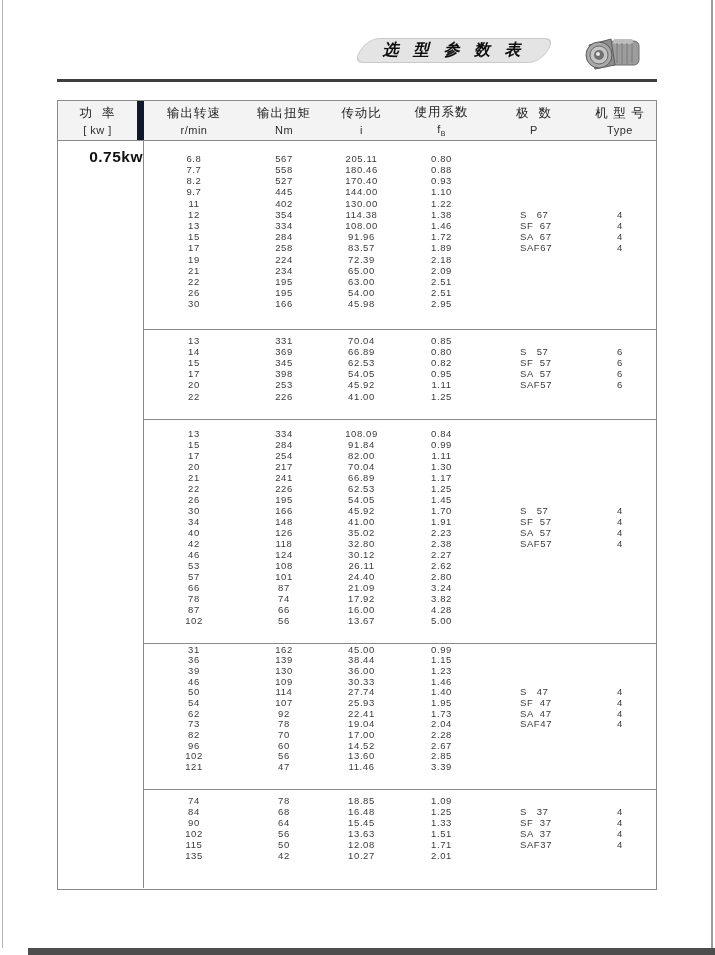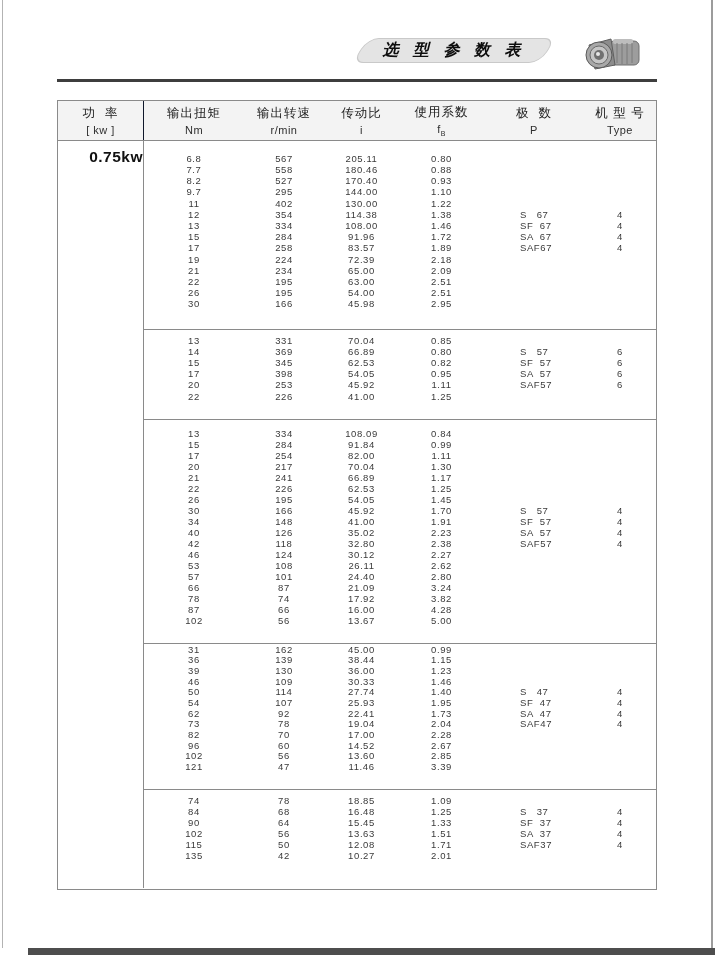--- a/index.html
+++ b/index.html
@@ -31,21 +31,21 @@
   
   .sel-table{
     position:absolute;left:57px;top:100px;width:600px;height:790px;
     border:1px solid #8a8a8a;box-sizing:border-box;background:#fff;
   }
   .thead{
     display:grid;grid-template-columns:86px 100px 80px 75px 85px 100px 1fr;
     height:40px;background:#f3f3f3;border-bottom:1px solid #8a8a8a;box-sizing:border-box;
   }
   .th{display:flex;flex-direction:column;align-items:center;justify-content:center;gap:2px;}
-  .th:first-child{border-right:1px solid #0f172a;}
+  .th:first-child{border-right:7px solid #0f172a;}
   .th1{font-size:12.5px;color:#222;letter-spacing:1px;white-space:pre;}
   .th2{font-size:11px;color:#2e2e2e;letter-spacing:0.5px;white-space:pre;}
   .th2 sub{font-size:7px;}
 
   .tbody{display:flex;height:747px;}
   .power-col{width:86px;border-right:1px solid #8a8a8a;box-sizing:border-box;}
   .power-value{
     padding-top:7px;text-align:right;font-size:15.5px;font-weight:bold;
     color:#111;letter-spacing:0.5px;
   }
@@ -96,26 +96,26 @@
 
 <div class="title-rule"></div>
 
 <div class="sel-table">
   <div class="thead">
     <div class="th">
       <div class="th1">功  率</div>
       <div class="th2">[ kw ]</div>
     </div>
     <div class="th">
+      <div class="th1">输出转速</div>
+      <div class="th2">r/min</div>
+    </div>
+    <div class="th">
       <div class="th1">输出扭矩</div>
       <div class="th2">Nm</div>
-    </div>
-    <div class="th">
-      <div class="th1">输出转速</div>
-      <div class="th2">r/min</div>
     </div>
     <div class="th">
       <div class="th1">传动比</div>
       <div class="th2">i</div>
     </div>
     <div class="th">
       <div class="th1">使用系数</div>
       <div class="th2"><span>f</span><sub>B</sub></div>
     </div>
     <div class="th">
@@ -152,21 +152,21 @@
           <div class="row">
             <div class="cell c-rpm">8.2</div>
             <div class="cell c-nm">527</div>
             <div class="cell c-i">170.40</div>
             <div class="cell c-fb">0.93</div>
             <div class="cell c-type"></div>
             <div class="cell c-p"></div>
           </div>
           <div class="row">
             <div class="cell c-rpm">9.7</div>
-            <div class="cell c-nm">295</div>
+            <div class="cell c-nm">445</div>
             <div class="cell c-i">144.00</div>
             <div class="cell c-fb">1.10</div>
             <div class="cell c-type"></div>
             <div class="cell c-p"></div>
           </div>
           <div class="row">
             <div class="cell c-rpm">11</div>
             <div class="cell c-nm">402</div>
             <div class="cell c-i">130.00</div>
             <div class="cell c-fb">1.22</div>

